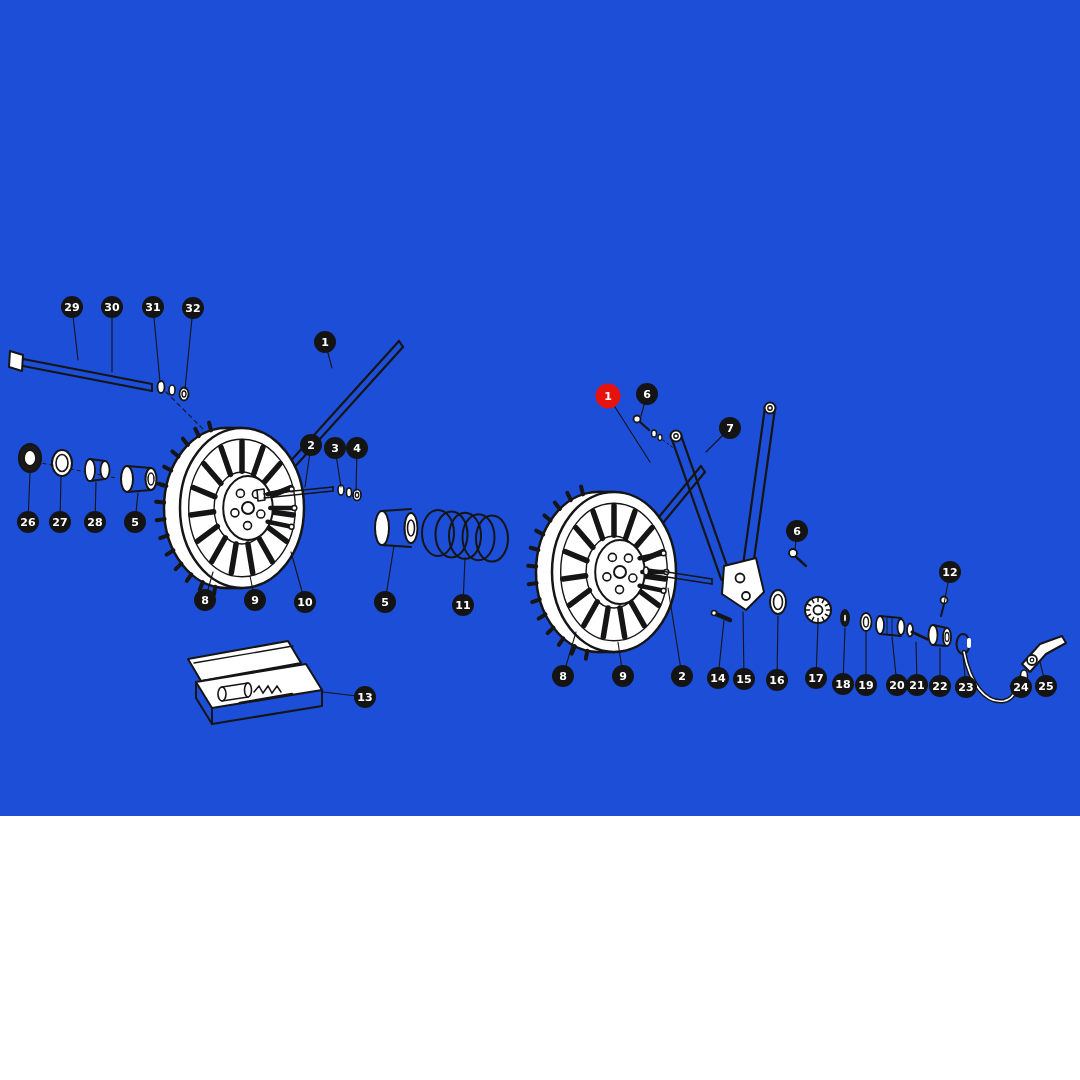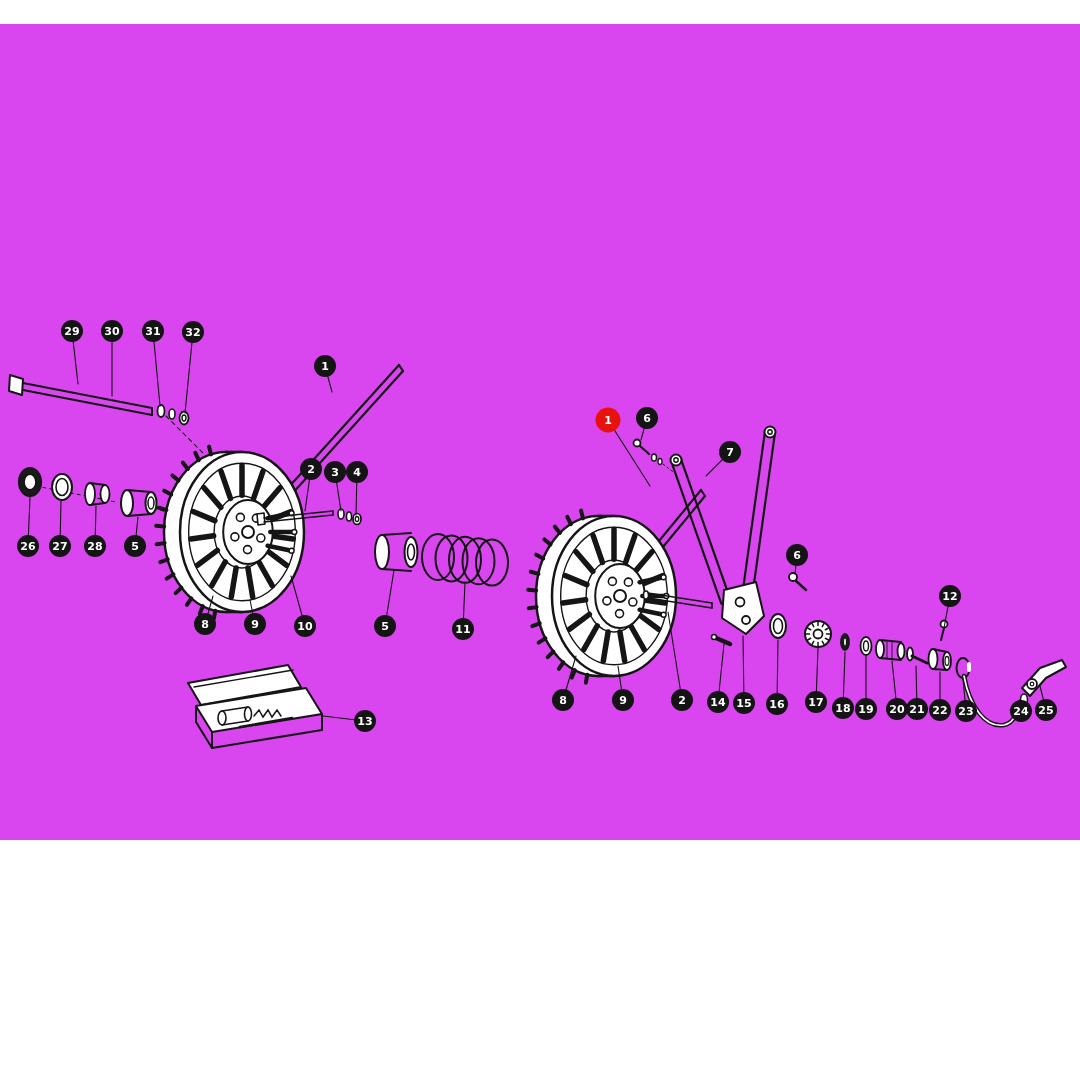--- a/index.html
+++ b/index.html
@@ -1,17 +1,17 @@
 <!DOCTYPE html>
 <html><head>
 <meta charset="utf-8">
 <style>
   html,body{margin:0;padding:0;background:#ffffff;}
-  .stage{position:relative;width:1080px;height:816px;background:#d946ef;overflow:hidden;
-         font-family:"DejaVu Sans","Liberation Sans",sans-serif;margin-top:24px;}
+  .stage{position:relative;width:1080px;height:816px;background:#1d4ed8;overflow:hidden;
+         font-family:"DejaVu Sans","Liberation Sans",sans-serif;}
   svg{position:absolute;inset:0;}
 </style>
 </head>
 <body>
 
 <div class="stage">
   <svg id="art" width="1080" height="1080" viewBox="0 0 1080 1080" xmlns="http://www.w3.org/2000/svg">
       <g>
         <line x1="166" y1="392" x2="216" y2="442" stroke="#151515" stroke-width="1.1" stroke-linecap="round" stroke-dasharray="4 4"></line>
         <line x1="36" y1="462" x2="116" y2="478" stroke="#151515" stroke-width="1" stroke-linecap="round" stroke-dasharray="3 4"></line>

